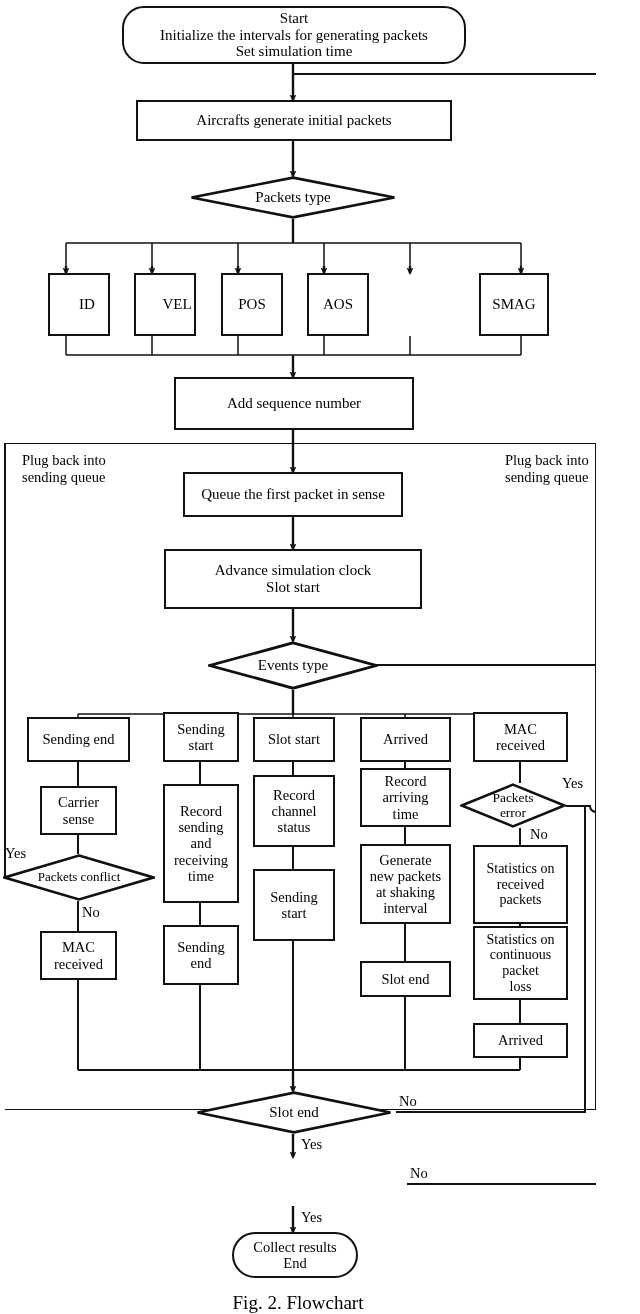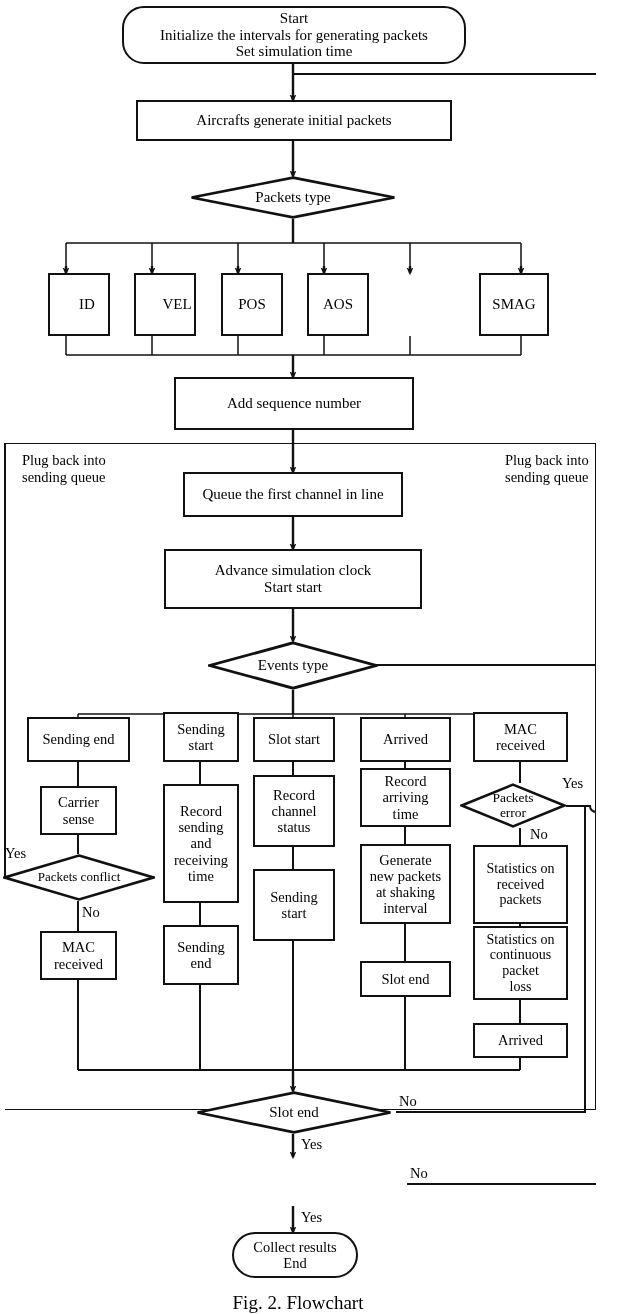--- a/index.html
+++ b/index.html
@@ -173,26 +173,26 @@
   </div>
   <div class="node" style="left:479px;top:273px;width:70px;height:63px;font-size:15px;">
     <span>SMAG</span>
   </div>
 
   <div class="node" style="left:174px;top:377px;width:240px;height:53px;font-size:15px;text-align:right;">
     <span>Add sequence number</span>
   </div>
 
   <div class="node" style="left:183px;top:472px;width:220px;height:45px;font-size:15px;">
-    <span>Queue the first channel in line</span>
+    <span>Queue the first packet in sense</span>
   </div>
 
   <div class="node" style="left:164px;top:549px;width:258px;height:60px;font-size:15px;">
     <span style="white-space:pre-line;">Advance simulation clock
-Start start</span>
+Slot start</span>
   </div>
 
   <div class="dia" style="left:208px;top:641px;width:170px;height:49px;">
     <svg width="170" height="49" viewBox="0 0 170 49">
       <polygon points="85,1.8 168.2,24.5 85,47.2 1.8,24.5" fill="#fff" stroke="#111" stroke-width="2.8"></polygon>
     </svg>
     <div class="dtxt" style="font-size:15px;">
         <span>Events type</span>
       </div>
   </div>

